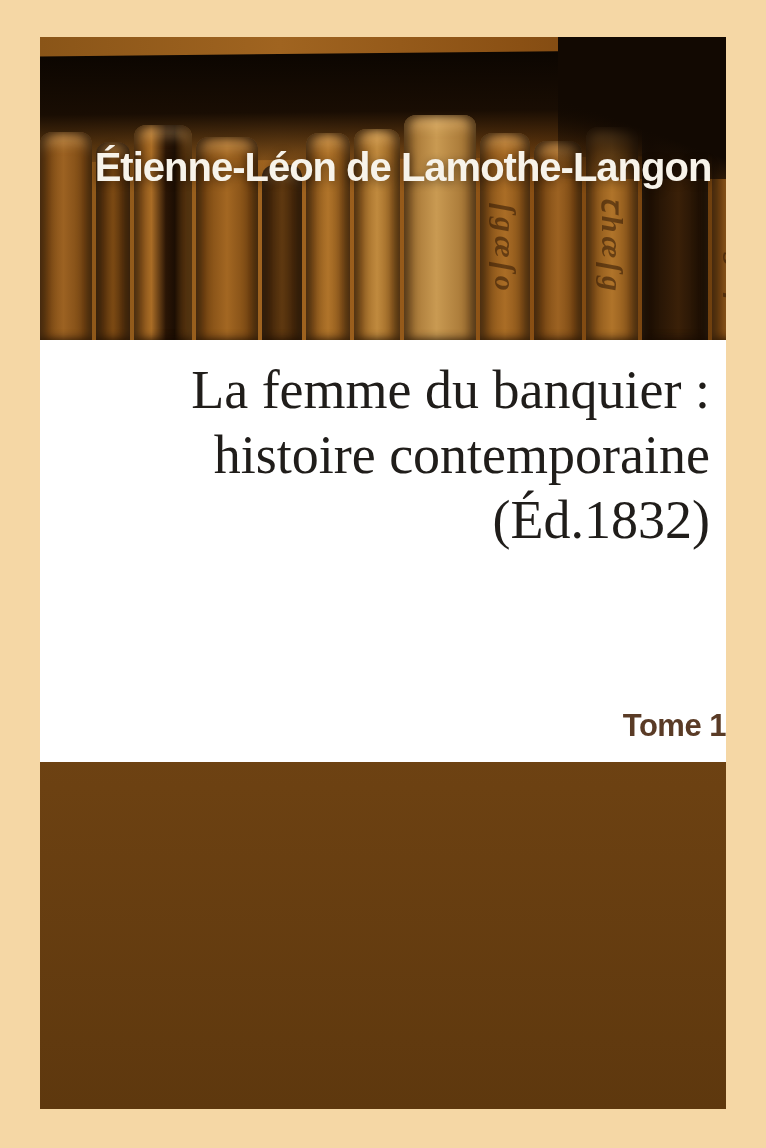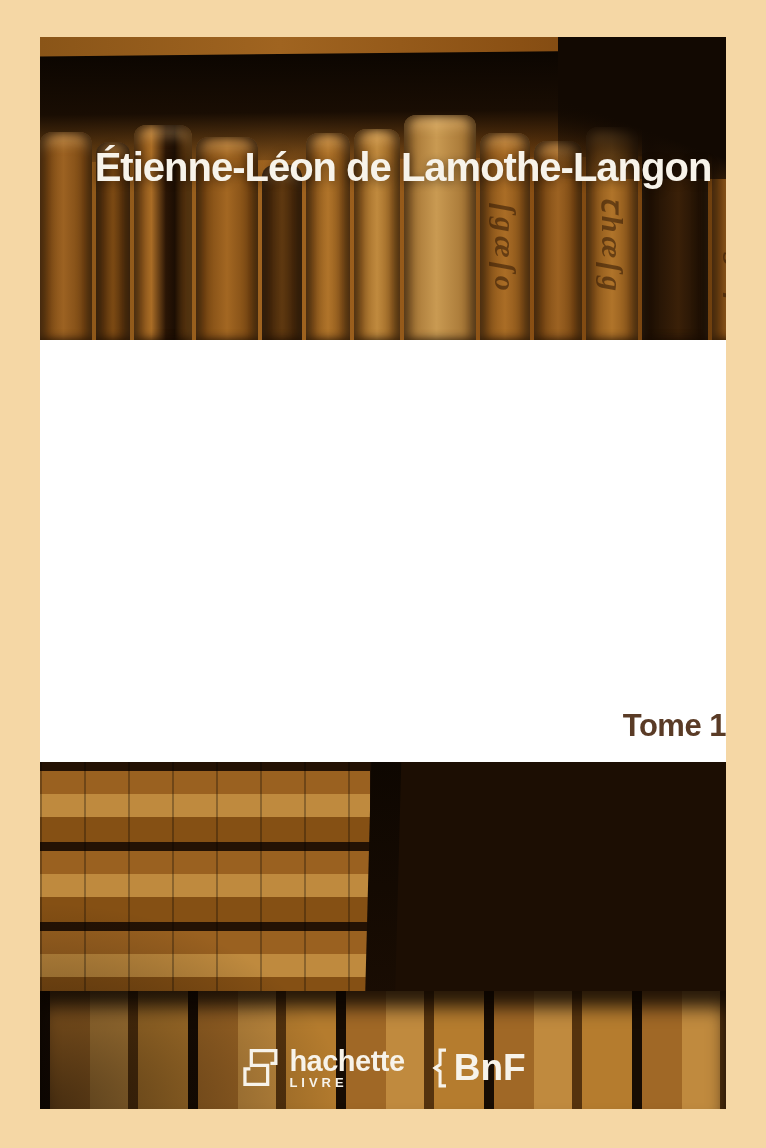--- a/index.html
+++ b/index.html
@@ -98,43 +98,23 @@
         <div class="spine" style="flex:0 0 66px;height:calc(100% - 58px);background:linear-gradient(90deg,#170c03,#3a2008 55%,#170c03)"></div>
         <div class="spine" style="flex:0 0 54px;height:calc(100% - 98px);background:linear-gradient(90deg,#6e3f0e,#a06420 50%,#6e3f0e)">
           <span class="spine-mark">Læghſ</span>
         </div>
       </div>
       <div class="corner-dark-tr"></div>
       <div class="author">Étienne-Léon de Lamothe-Langon</div>
     </div>
 
     <div class="title-panel">
+      <div class="title-lines">
+        <div>La femme du banquier :</div>
+        <div>histoire contemporaine</div>
+        <div>(Éd.1832)</div>
+      </div>
       <div class="tome">Tome 1</div>
     </div>
 
-    <div class="shelf-bottom">
-      <div class="stack-left"></div>
-      <div class="stack-gap"></div>
-      <div class="stack-right"></div>
-      <div class="bottom-row"></div>
-      <div class="vignette-bl"></div>
-
-      <div class="logos">
-        <div class="hachette">
-          <svg width="40" height="40" viewBox="0 0 44 44">
-            <path d="M33 17 H39 V3 H12 V19 H30 V40 H5 V23 H11" fill="none" stroke="#f7f3ea" stroke-width="3.6"></path>
-          </svg>
-          <div class="hachette-text">
-            <div class="name">hachette</div>
-            <div class="sub">LIVRE</div>
-          </div>
-        </div>
-        <div class="bnf">
-          <svg width="17" height="46" viewBox="0 0 20 48">
-            <polyline points="16,3 9,3 9,20 3,24 9,28 9,45 16,45" fill="none" stroke="#f7f3ea" stroke-width="3.6"></polyline>
-          </svg>
-          <span class="bnf-name">BnF</span>
-        </div>
-      </div>
-    </div>
 
   </div>
 </div>
 
 </body></html>

